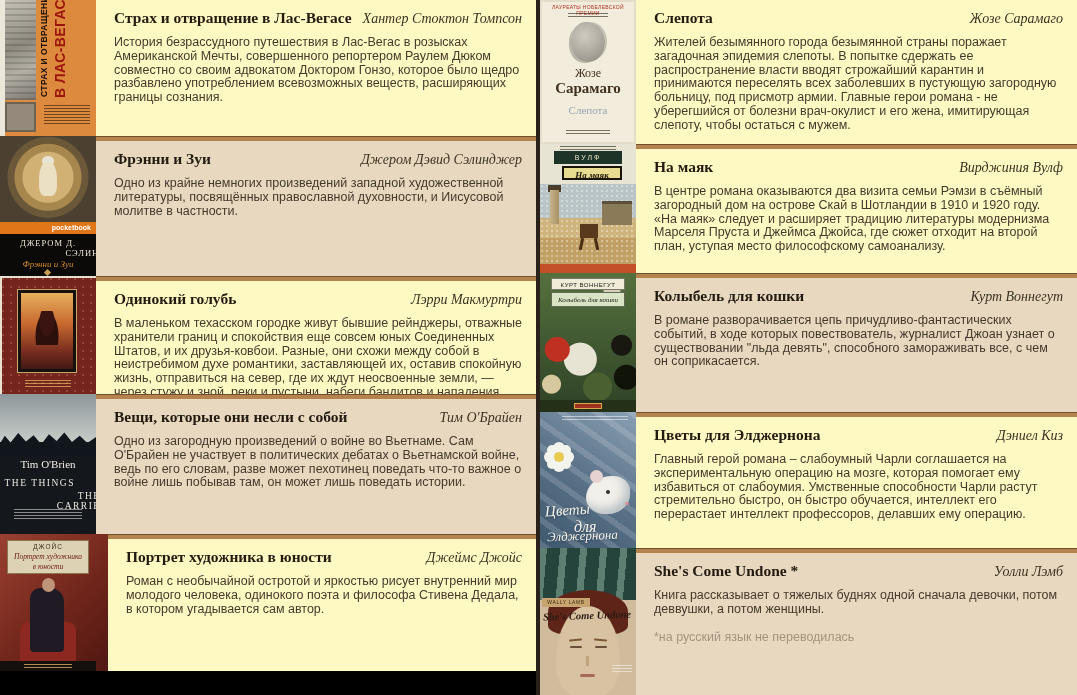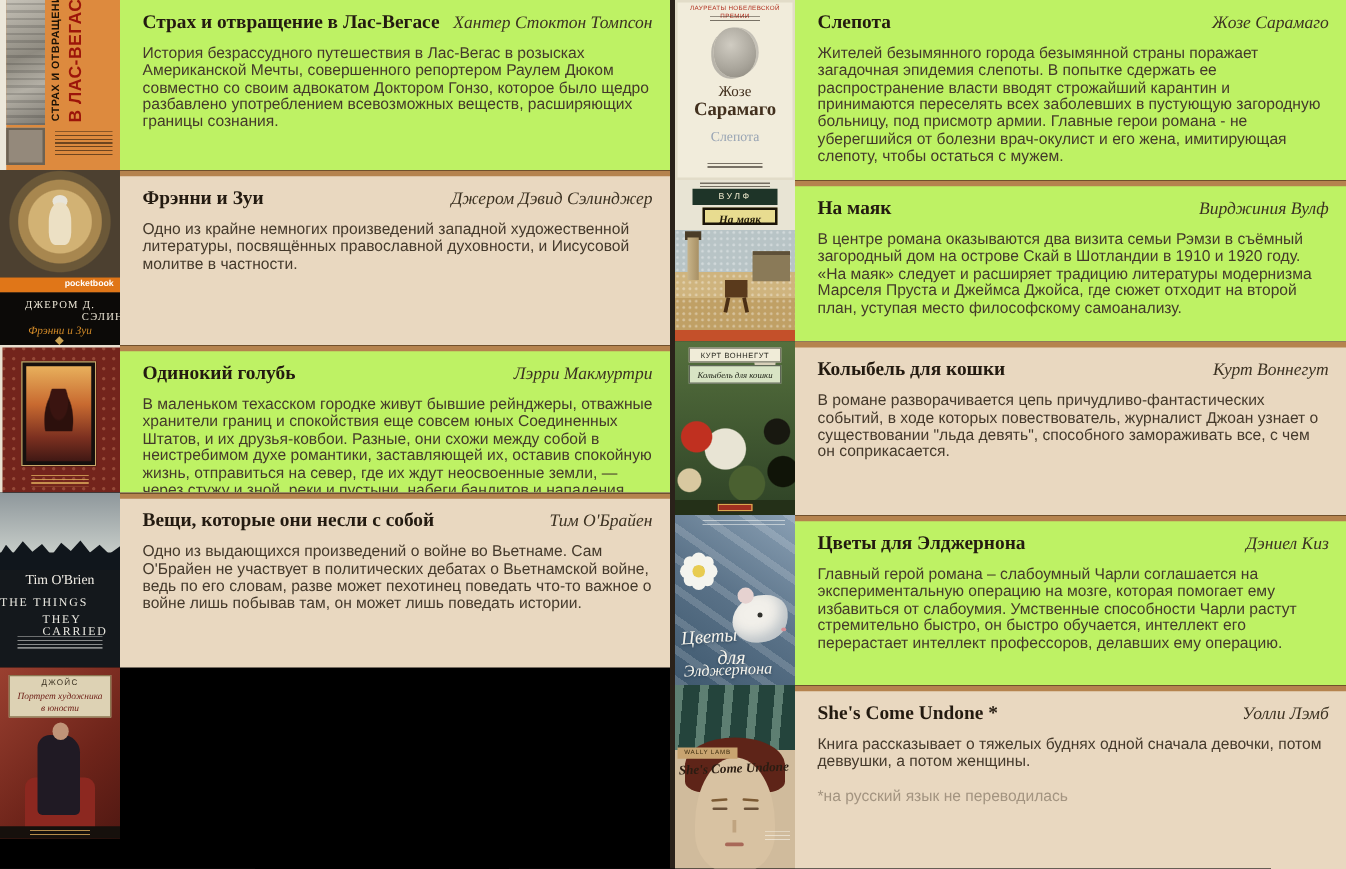--- a/index.html
+++ b/index.html
@@ -5,21 +5,21 @@
   html,body{margin:0;padding:0;background:#111;}
   .board{width:1077px;height:695px;display:flex;overflow:hidden;background:#000;
          font-family:"Liberation Sans","DejaVu Sans",sans-serif;}
   .half{display:flex;flex-direction:column;}
   .half.left{width:536px;}
   .half.right{width:537px;}
   .vdivider{width:4px;background:#2a221a;flex:none;}
   .entry{display:flex;flex:none;}
   .cover{width:96px;flex:none;position:relative;overflow:hidden;background:#333;}
   .panel{flex:1;position:relative;padding:9px 14px 0 18px;overflow:hidden;}
-  .panel.cream{background:#bef264;}
+  .panel.cream{background:#fef9c3;}
   .panel.tan{background:#e9d8c0;}
   .panel.sep{padding-top:14px;}
   .panel.sep::before{content:"";position:absolute;top:0;left:0;right:0;height:5px;
       background:linear-gradient(#70502c 0,#70502c 1px,#b5834e 1px,#b5834e 100%);}
   .head{display:flex;justify-content:space-between;gap:10px;align-items:flex-start;}
   .title{margin:0;font-family:"Liberation Serif","DejaVu Serif",serif;
          font-size:15.5px;line-height:1.15;font-weight:bold;color:#231a10;max-width:62%;}
   .author{font-family:"Liberation Serif","DejaVu Serif",serif;font-style:italic;
           font-size:14px;color:#3c3222;white-space:nowrap;padding-top:2px;text-align:center;}
   .desc{margin:9px 0 0 0;font-size:12.5px;line-height:13.8px;color:#44392b;}
@@ -76,27 +76,27 @@
   .ld-cap2{left:30px;top:118px;width:36px;height:6px;z-index:2;}
 
   
   .cov-things{background:#14181c;}
   .th-sky{left:0;top:0;width:96px;height:48px;background:linear-gradient(#8e979b,#c6ccc8);}
   .th-sil{left:0;top:34px;width:96px;height:28px;background:#10161c;
      clip-path:polygon(0 55%,5% 28%,11% 52%,19% 18%,27% 48%,35% 26%,43% 58%,51% 22%,59% 46%,
                        67% 16%,75% 50%,83% 28%,91% 54%,100% 32%,100% 100%,0 100%);}
   .th-author{left:0;top:64px;width:96px;text-align:center;color:#f2eee6;
      font-family:"Liberation Serif",serif;font-size:11px;}
-  .th-t{left:0;width:75px;text-align:left;color:#eceae2;font-family:"Liberation Serif",serif;
+  .th-t{left:0;width:75px;text-align:right;color:#eceae2;font-family:"Liberation Serif",serif;
      font-size:9.5px;letter-spacing:1.5px;}
   .th-t1{top:84px;} .th-t2{top:97px;margin-left:34px;}
   .th-bars{left:14px;top:115px;width:68px;height:10px;}
 
   
-  .cov-portrait{background:linear-gradient(135deg,#9a4030,#6e241a 60%,#501812);}
+  .cov-portrait{background:linear-gradient(135deg,#9a4030,#6e241a 60%,#501812);padding-left:12px;}
   .po-fig{left:30px;top:54px;width:34px;height:64px;background:#201a24;border-radius:10px 14px 4px 4px;}
   .po-face{left:42px;top:44px;width:13px;height:14px;background:#c09478;border-radius:50%;}
   .po-chair{left:20px;top:88px;width:56px;height:40px;background:#8c2820;border-radius:8px 8px 0 0;z-index:-0;}
   .po-label{left:7px;top:6px;width:80px;height:32px;background:#ddd2b4;border:1px solid #8a7650;z-index:2;}
   .po-l1{left:0;top:2px;width:80px;text-align:center;font-size:6.5px;letter-spacing:1px;color:#3a3020;position:absolute;}
   .po-l2{left:0;top:11px;width:80px;text-align:center;font-family:"Liberation Serif",serif;
      font-style:italic;font-size:7.5px;color:#6e2018;position:absolute;}
   .po-l3{left:0;top:21px;width:80px;text-align:center;font-family:"Liberation Serif",serif;
      font-style:italic;font-size:7.5px;color:#6e2018;position:absolute;}
   .po-band{left:0;bottom:0;width:96px;height:10px;background:#16100c;}
@@ -266,36 +266,43 @@
         <span class="th-author">Tim O'Brien</span>
         <span class="th-t th-t1">THE THINGS</span>
         <span class="th-t th-t2">THEY CARRIED</span>
         <span class="th-bars lbars"></span>
       </div>
       <div class="panel tan sep">
         <div class="head">
           <h2 class="title">Вещи, которые они несли с собой</h2>
           <div class="author">Тим О'Брайен</div>
         </div>
-        <p class="desc">Одно из выдающихся произведений о войне во Вьетнаме. Сам О'Брайен не участвует в политических дебатах о Вьетнамской войне, ведь по его словам, разве может пехотинец поведать что-то важное о войне лишь побывав там, он может лишь поведать истории.</p>
+        <p class="desc">Одно из загородную произведений о войне во Вьетнаме. Сам О'Брайен не участвует в политических дебатах о Вьетнамской войне, ведь по его словам, разве может пехотинец поведать что-то важное о войне лишь побывав там, он может лишь поведать истории.</p>
       </div>
     </div>
 
     <div class="entry" style="height:137px">
       <div class="cover cov-portrait">
         <span class="po-chair"></span>
         <span class="po-fig"></span>
         <span class="po-face"></span>
         <span class="po-label">
           <span class="po-l1">ДЖОЙС</span>
           <span class="po-l2">Портрет художника</span>
           <span class="po-l3">в юности</span>
         </span>
         <span class="po-band"></span>
         <span class="po-gold gbars"></span>
+      </div>
+      <div class="panel cream sep">
+        <div class="head">
+          <h2 class="title">Портрет художника в юности</h2>
+          <div class="author">Джеймс Джойс</div>
+        </div>
+        <p class="desc">Роман с необычайной остротой и яркостью рисует внутренний мир молодого человека, одинокого поэта и философа Стивена Дедала, в котором угадывается сам автор.</p>
       </div>
     </div>
 
   </div>
 
   <div class="vdivider"></div>
 
   <div class="half right">
 
     <div class="entry" style="height:144px">

